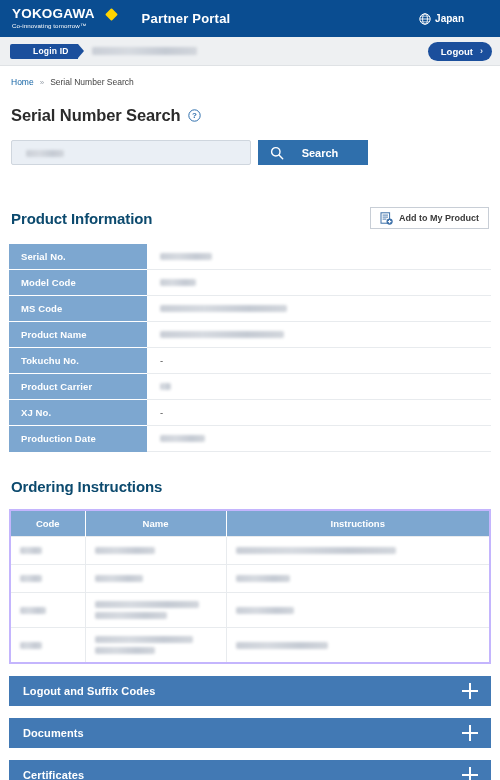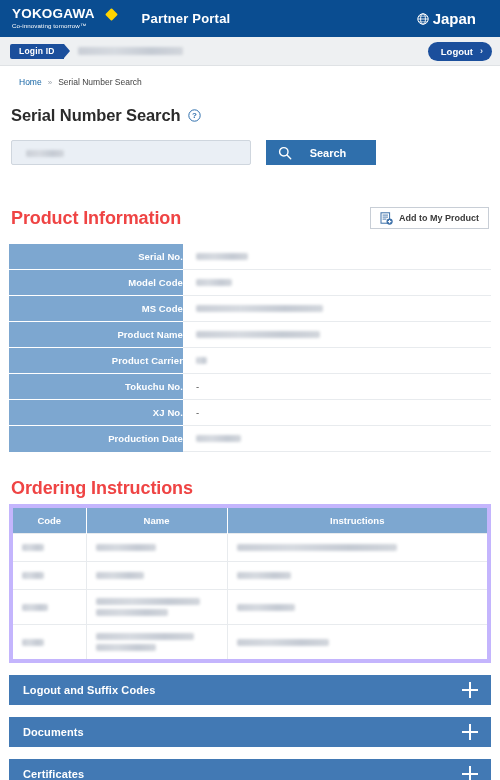--- a/index.html
+++ b/index.html
@@ -68,23 +68,23 @@
     margin-left: auto;
     display: flex;
     align-items: center;
     height: 100%;
   }
   .lang {
     display: flex;
     align-items: center;
     gap: 4px;
     color: #ffffff;
-    font-size: 15px;
-    font-weight: bold;
-    margin-right: 16px;
+    font-size: 10px;
+    font-weight: bold;
+    margin-right: 28px;
     cursor: pointer;
   }
   .globe-icon { display: block; }
   .contact-btn {
     display: flex;
     align-items: center;
     gap: 5px;
     background: #2d6cad;
     color: #ffffff;
     font-size: 10px;
@@ -122,21 +122,21 @@
     padding: 0 8px 0 10px;
   }
   .loginid-pill {
     position: relative;
     background: #1b4f9c;
     color: #ffffff;
     font-size: 8.5px;
     font-weight: bold;
     height: 15px;
     line-height: 15px;
-    padding: 0 9px 0 9px;
+    padding: 0 9px 0 23px;
     border-radius: 2px 0 0 2px;
     letter-spacing: 0.2px;
   }
   .loginid-pill:after {
     content: "";
     position: absolute;
     right: -6px; top: 0;
     border-top: 7.5px solid transparent;
     border-bottom: 7.5px solid transparent;
     border-left: 6px solid #1b4f9c;
@@ -174,42 +174,42 @@
   .content { padding: 0 9px; }
 
   .breadcrumb {
     display: flex;
     align-items: center;
     gap: 6px;
     font-size: 8.5px;
     padding: 11px 2px 0 2px;
     color: #555555;
   }
-  .breadcrumb a { color: #1464a5; text-decoration: none; cursor: pointer; margin-left: 8px; }
+  .breadcrumb a { color: #1464a5; text-decoration: none; cursor: pointer; }
   .bc-sep { color: #9aa2ab; font-size: 8px; }
   .bc-current { color: #444444; }
 
   .page-title-row {
     display: flex;
     align-items: center;
     gap: 7px;
     padding: 19px 2px 0 2px;
   }
   .page-title {
     font-size: 16.5px;
     font-weight: bold;
     color: #2b2b2b;
     letter-spacing: -0.1px;
   }
   .help-icon { display: block; cursor: pointer; }
 
   .search-row {
     display: flex;
     align-items: stretch;
-    gap: 15px;
+    gap: 7px;
     padding: 15px 2px 16px 2px;
   }
   .search-input {
     width: 240px;
     height: 25px;
     background: #eaeff5;
     border: 1px solid #cfd6de;
     border-radius: 2px;
     position: relative;
   }
@@ -233,23 +233,23 @@
   }
   .search-btn .mag { margin-left: 12px; }
   .search-btn .lbl { flex: 1; text-align: center; padding-right: 12px; }
 
   .section-head {
     display: flex;
     align-items: center;
     padding: 26px 2px 0 2px;
   }
   .section-title {
-    font-size: 18px;
-    font-weight: bold;
-    color: #ef4444;
+    font-size: 15px;
+    font-weight: bold;
+    color: #0c4a6e;
     letter-spacing: -0.1px;
   }
   .addprod-btn {
     margin-left: auto;
     display: flex;
     align-items: center;
     gap: 6px;
     background: #ffffff;
     border: 1px solid #c8ced6;
     height: 22px;
@@ -262,48 +262,48 @@
   }
 
   
   .info-table {
     width: 100%;
     border-collapse: collapse;
     margin-top: 15px;
     table-layout: fixed;
   }
   .info-table th {
-    width: 174px;
+    width: 138px;
     background: #7da7d0;
     color: #ffffff;
     font-size: 9.5px;
     font-weight: bold;
-    text-align: right;
+    text-align: left;
     padding: 7px 0 7px 12px;
     border-bottom: 1px solid #ffffff;
     letter-spacing: 0.1px;
   }
   .info-table tr:last-child th { border-bottom: none; }
   .info-table td {
     padding: 7px 0 7px 13px;
     border-bottom: 1px solid #e8ebee;
     vertical-align: middle;
     font-size: 9.5px;
     color: #444444;
   }
   .info-table tr:last-child td { border-bottom: 1px solid #e8ebee; }
   .cell-redact { height: 7.5px; }
 
   
   .ord-table {
     width: 100%;
     border-collapse: collapse;
-    margin-top: 5px;
+    margin-top: 14px;
     table-layout: fixed;
-    border: 4px solid #c4b5fd;
+    border: 2px solid #c4b5fd;
   }
   .ord-table th {
     background: #7da7d0;
     color: #ffffff;
     font-size: 9.5px;
     font-weight: bold;
     text-align: center;
     padding: 7px 0;
     border-right: 1px solid #ffffff;
   }
@@ -443,26 +443,26 @@
         </tr>
         <tr>
           <th>MS Code</th>
           <td><span class="redact cell-redact" style="width: 127px;"></span></td>
         </tr>
         <tr>
           <th>Product Name</th>
           <td><span class="redact cell-redact" style="width: 124px;"></span></td>
         </tr>
         <tr>
+          <th>Tokuchu No.</th>
+          <td>-</td>
+        </tr>
+        <tr>
           <th>Product Carrier</th>
           <td><span class="redact cell-redact" style="width: 11px;"></span></td>
-        </tr>
-        <tr>
-          <th>Tokuchu No.</th>
-          <td>-</td>
         </tr>
         <tr>
           <th>XJ No.</th>
           <td>-</td>
         </tr>
         <tr>
           <th>Production Date</th>
           <td><span class="redact cell-redact" style="width: 45px;"></span></td>
         </tr>
       </tbody>

